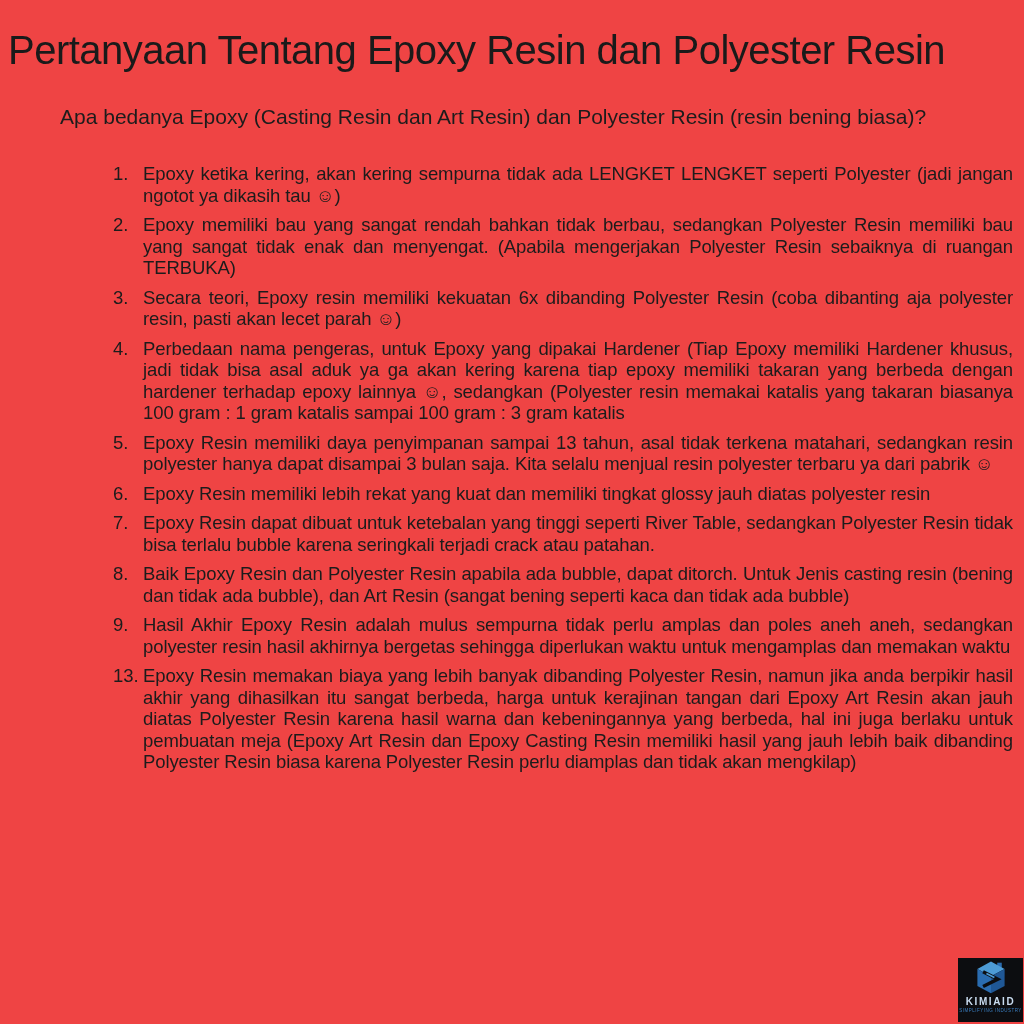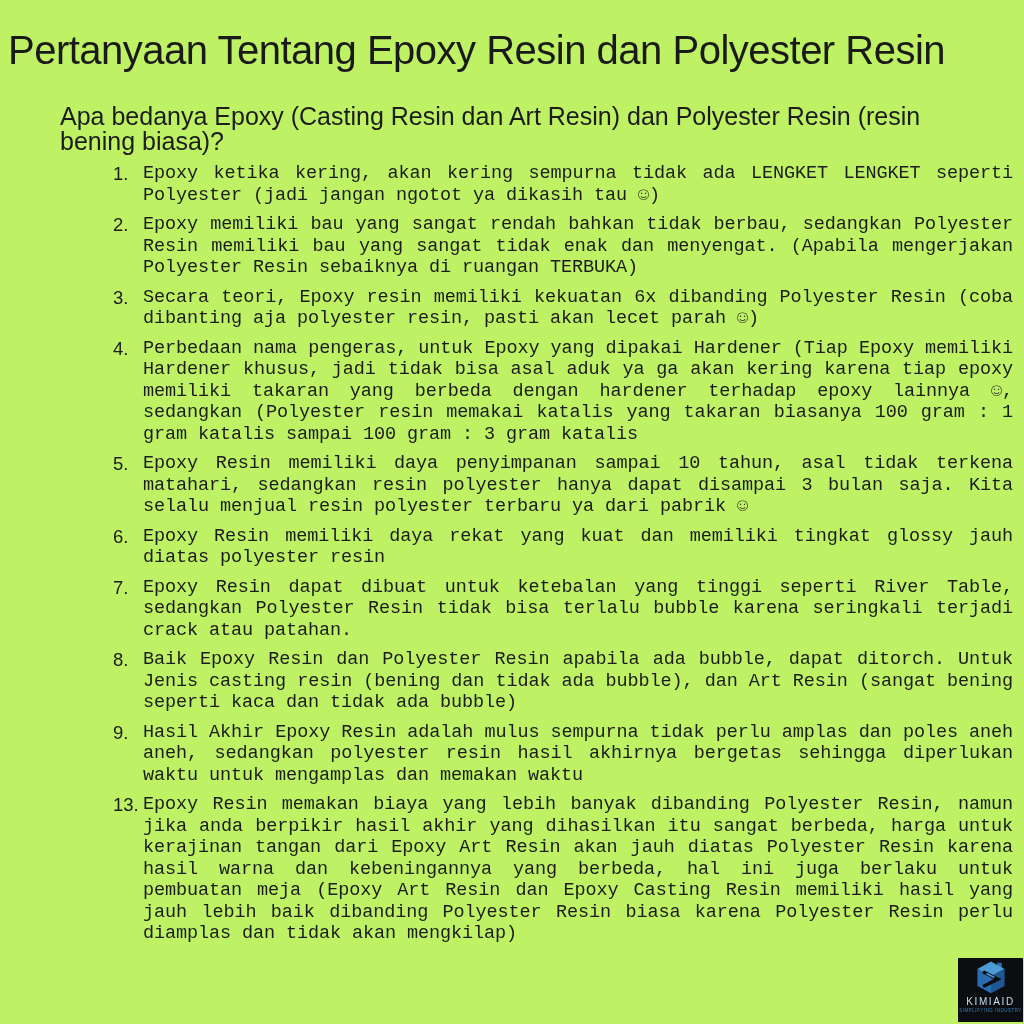--- a/index.html
+++ b/index.html
@@ -6,37 +6,37 @@
   html, body { background: #ffffff; }
   body {
     width: 1024px; height: 1024px;
     font-family: "Liberation Sans", sans-serif;
     color: #1c1c1c;
     position: relative;
     overflow: hidden;
   }
   .slide {
     position: absolute; inset: 0;
-    background: #bef264;
+    background: #ef4444;
   }
   .slide-title {
     position: absolute;
     left: 8px; top: 28px;
     width: 1010px;
     font-size: 40px;
     font-weight: 400;
     letter-spacing: -0.5px;
     white-space: nowrap;
     color: #1a1a1a;
   }
   .question {
     position: absolute;
     left: 60px; top: 104px;
     width: 900px;
-    font-size: 25px;
+    font-size: 21px;
     line-height: 25px;
     color: #1c1c1c;
   }
   .qa-list {
     position: absolute;
     left: 113px; top: 163px;
     width: 900px;
     font-size: 18.5px;
     line-height: 21.5px;
     letter-spacing: -0.1px;
@@ -46,36 +46,35 @@
     display: flex;
     margin-bottom: 8px;
   }
   .qa-item .num {
     flex: 0 0 30px;
     width: 30px;
   }
   .qa-item .txt {
     flex: 1;
     text-align: justify;
-    font-family: Liberation Mono, monospace;
   }
   .logo-card {
     position: absolute;
     right: 1px; bottom: 2px;
     width: 65px; height: 64px;
     background: #0c0d10;
     display: flex;
     flex-direction: column;
     align-items: center;
     padding-top: 3px;
   }
   .logo-card svg { width: 38px; height: 34px; display: block; }
   .logo-brand {
     font-size: 10px;
-    font-weight: normal;
+    font-weight: bold;
     letter-spacing: 1.6px;
     color: #c9dcef;
     margin-top: 1px;
     white-space: nowrap;
   }
   .logo-tagline {
     font-size: 4.5px;
     letter-spacing: 0.5px;
     color: #3a7fc1;
     margin-top: 1px;
@@ -103,25 +102,25 @@
     <div class="qa-item">
       <span class="num">3.</span>
       <span class="txt">Secara teori, Epoxy resin memiliki kekuatan 6x dibanding Polyester Resin (coba dibanting aja polyester resin, pasti akan lecet parah ☺)</span>
     </div>
     <div class="qa-item">
       <span class="num">4.</span>
       <span class="txt">Perbedaan nama pengeras, untuk Epoxy yang dipakai Hardener (Tiap Epoxy memiliki Hardener khusus, jadi tidak bisa asal aduk ya ga akan kering karena tiap epoxy memiliki takaran yang berbeda dengan hardener terhadap epoxy lainnya ☺, sedangkan (Polyester resin memakai katalis yang takaran biasanya 100 gram : 1 gram katalis sampai 100 gram : 3 gram katalis</span>
     </div>
     <div class="qa-item">
       <span class="num">5.</span>
-      <span class="txt">Epoxy Resin memiliki daya penyimpanan sampai 10 tahun, asal tidak terkena matahari, sedangkan resin polyester hanya dapat disampai 3 bulan saja. Kita selalu menjual resin polyester terbaru ya dari pabrik ☺</span>
+      <span class="txt">Epoxy Resin memiliki daya penyimpanan sampai 13 tahun, asal tidak terkena matahari, sedangkan resin polyester hanya dapat disampai 3 bulan saja. Kita selalu menjual resin polyester terbaru ya dari pabrik ☺</span>
     </div>
     <div class="qa-item">
       <span class="num">6.</span>
-      <span class="txt">Epoxy Resin memiliki daya rekat yang kuat dan memiliki tingkat glossy jauh diatas polyester resin</span>
+      <span class="txt">Epoxy Resin memiliki lebih rekat yang kuat dan memiliki tingkat glossy jauh diatas polyester resin</span>
     </div>
     <div class="qa-item">
       <span class="num">7.</span>
       <span class="txt">Epoxy Resin dapat dibuat untuk ketebalan yang tinggi seperti River Table, sedangkan Polyester Resin tidak bisa terlalu bubble karena seringkali terjadi crack atau patahan.</span>
     </div>
     <div class="qa-item">
       <span class="num">8.</span>
       <span class="txt">Baik Epoxy Resin dan Polyester Resin apabila ada bubble, dapat ditorch. Untuk Jenis casting resin (bening dan tidak ada bubble), dan Art Resin (sangat bening seperti kaca dan tidak ada bubble)</span>
     </div>
     <div class="qa-item">

